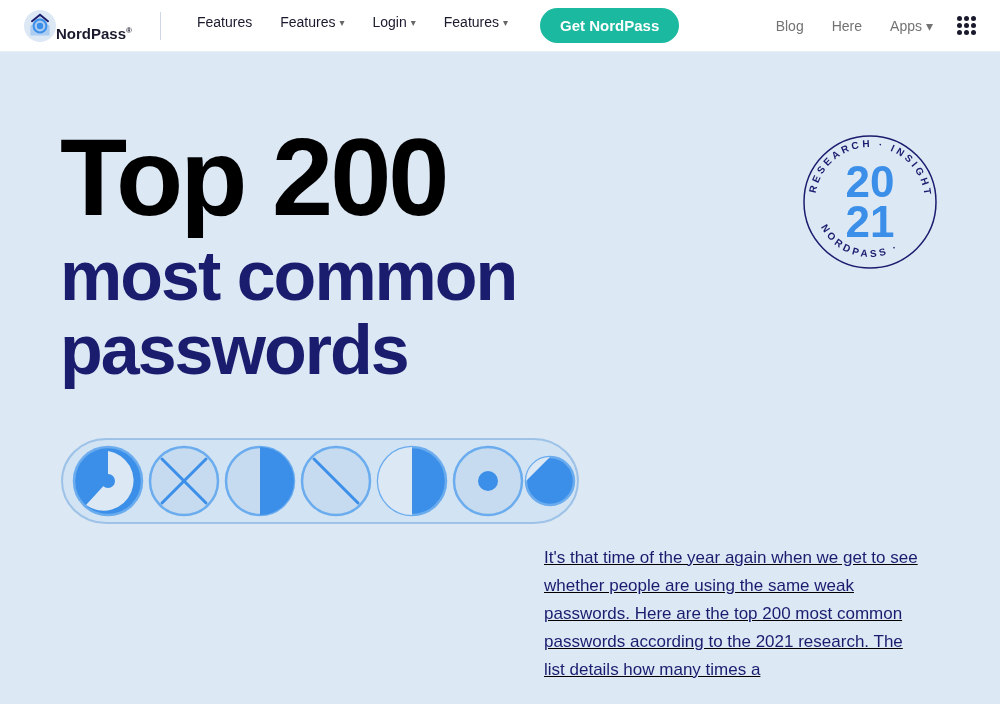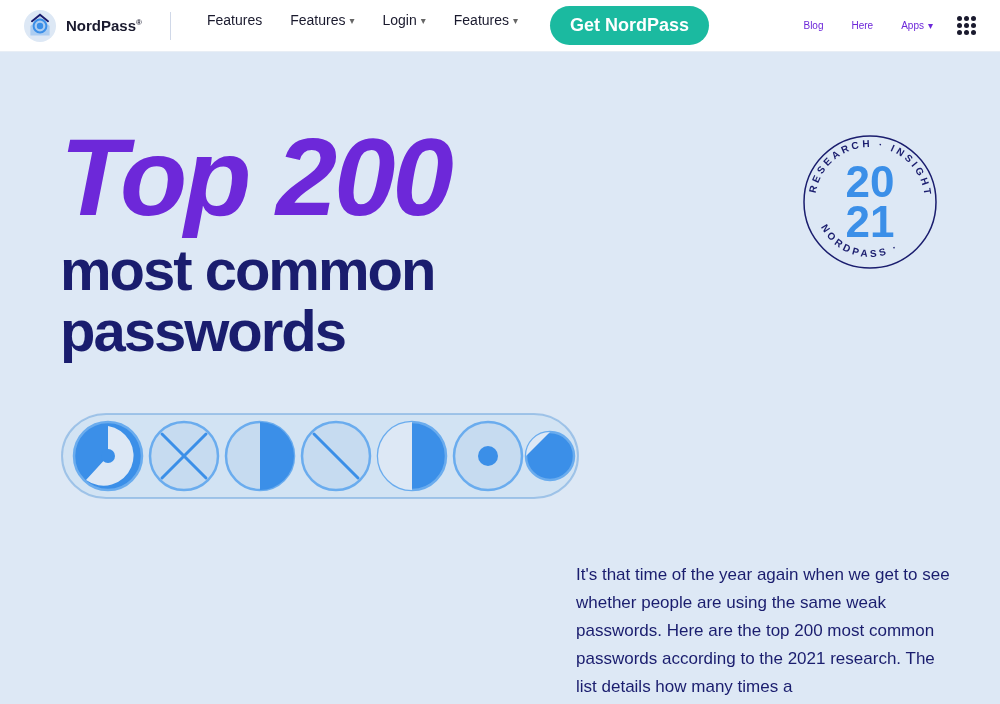--- a/index.html
+++ b/index.html
@@ -18,22 +18,22 @@
       align-items: center;
       height: 52px;
       padding: 0 24px;
       gap: 0;
       border-bottom: 1px solid #e8eef5;
       position: relative;
       z-index: 10;
     }
     .nav-logo {
       display: flex;
-      align-items: center;
-      gap: 10px;
+      align-items: flex-end;
+      gap: 0;
       margin-right: 28px;
       text-decoration: none;
     }
     .logo-icon {
       width: 32px;
       height: 32px;
     }
     .logo-text {
       font-size: 15px;
       font-weight: 700;
@@ -70,32 +70,32 @@
     .nav-link .chevron {
       font-size: 10px;
       color: #666;
     }
     .nav-cta {
       background: #1bbaa0;
       color: #fff !important;
       padding: 9px 20px !important;
       border-radius: 24px !important;
       font-weight: 600 !important;
-      font-size: 18px;
+      font-size: 15px;
       margin: 0 16px;
     }
     .nav-right {
       display: flex;
       align-items: center;
       gap: 4px;
       margin-left: auto;
     }
     .nav-right-link {
-      font-size: 10px;
-      color: #6d28d9;
+      font-size: 14px;
+      color: #737373;
       text-decoration: none;
       padding: 6px 12px;
       border-radius: 6px;
       font-weight: 500;
       cursor: pointer;
       display: flex;
       align-items: center;
       gap: 4px;
     }
     .grid-icon {
@@ -120,27 +120,26 @@
       position: relative;
       overflow: hidden;
       padding: 0 60px;
     }
 
     
     .hero-title-top {
       margin-top: 70px;
       font-size: 110px;
       font-weight: 700;
-      color: #6d28d9;
+      color: #000000;
       line-height: 1;
       letter-spacing: -3px;
-      font-style: italic;
     }
     .hero-title-bottom {
-      font-size: 58px;
+      font-size: 70px;
       font-weight: 800;
       color: #1a1d6e;
       line-height: 1.05;
       letter-spacing: -2px;
       margin-top: 8px;
     }
 
     
     .badge-container {
       position: absolute;
@@ -161,24 +160,25 @@
     .icons-row {
       display: flex;
       align-items: center;
       margin-top: 50px;
       gap: 0;
     }
 
     
     .desc-container {
       position: absolute;
-      right: 44px;
+      right: 76px;
       bottom: 0;
       width: 380px;
-      padding-bottom: 3px;
+      padding-bottom: 20px;
+      text-decoration: underline;
     }
     .desc-text {
       font-size: 17px;
       line-height: 1.65;
       color: #1a1d6e;
     }
   </style>
 </head>
 <body>
 

